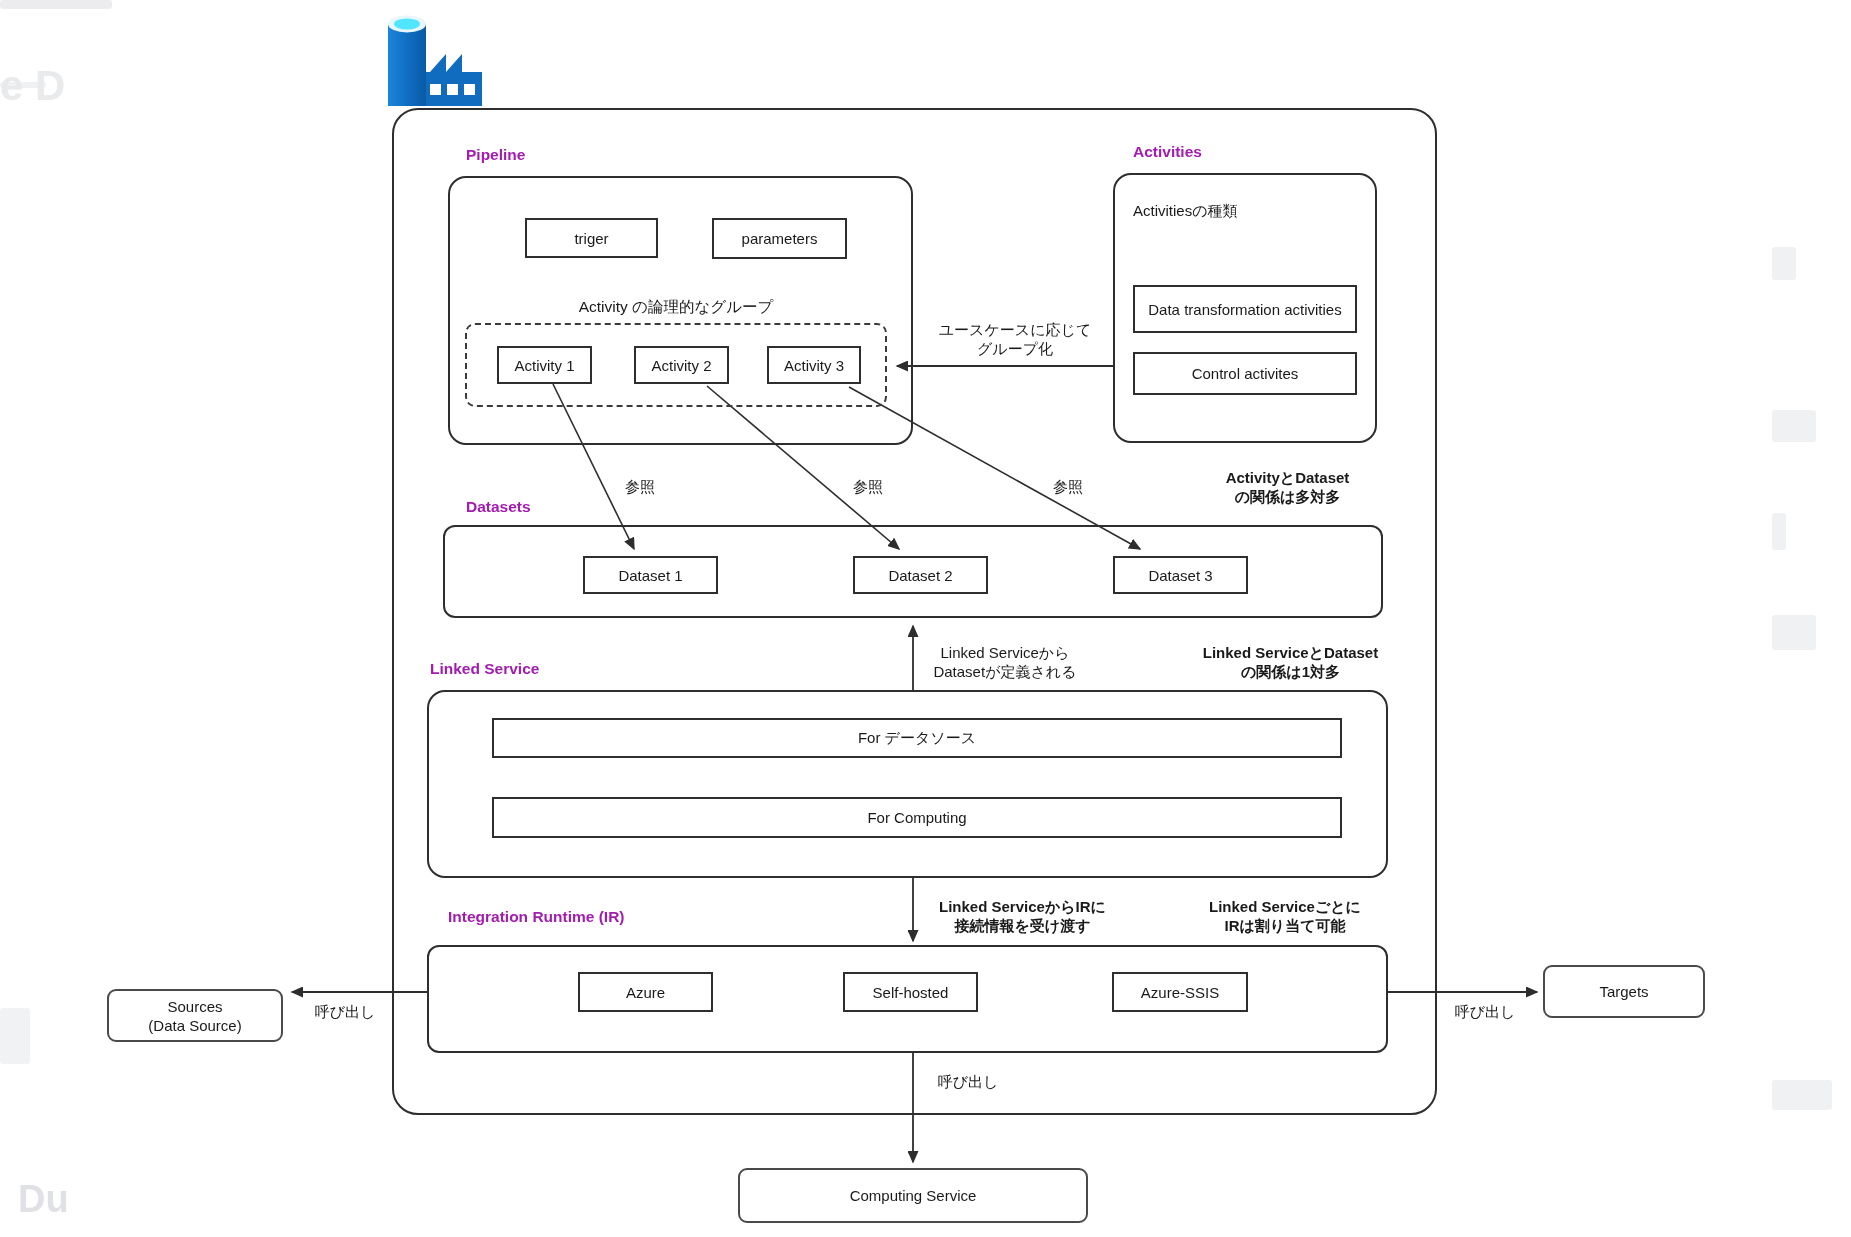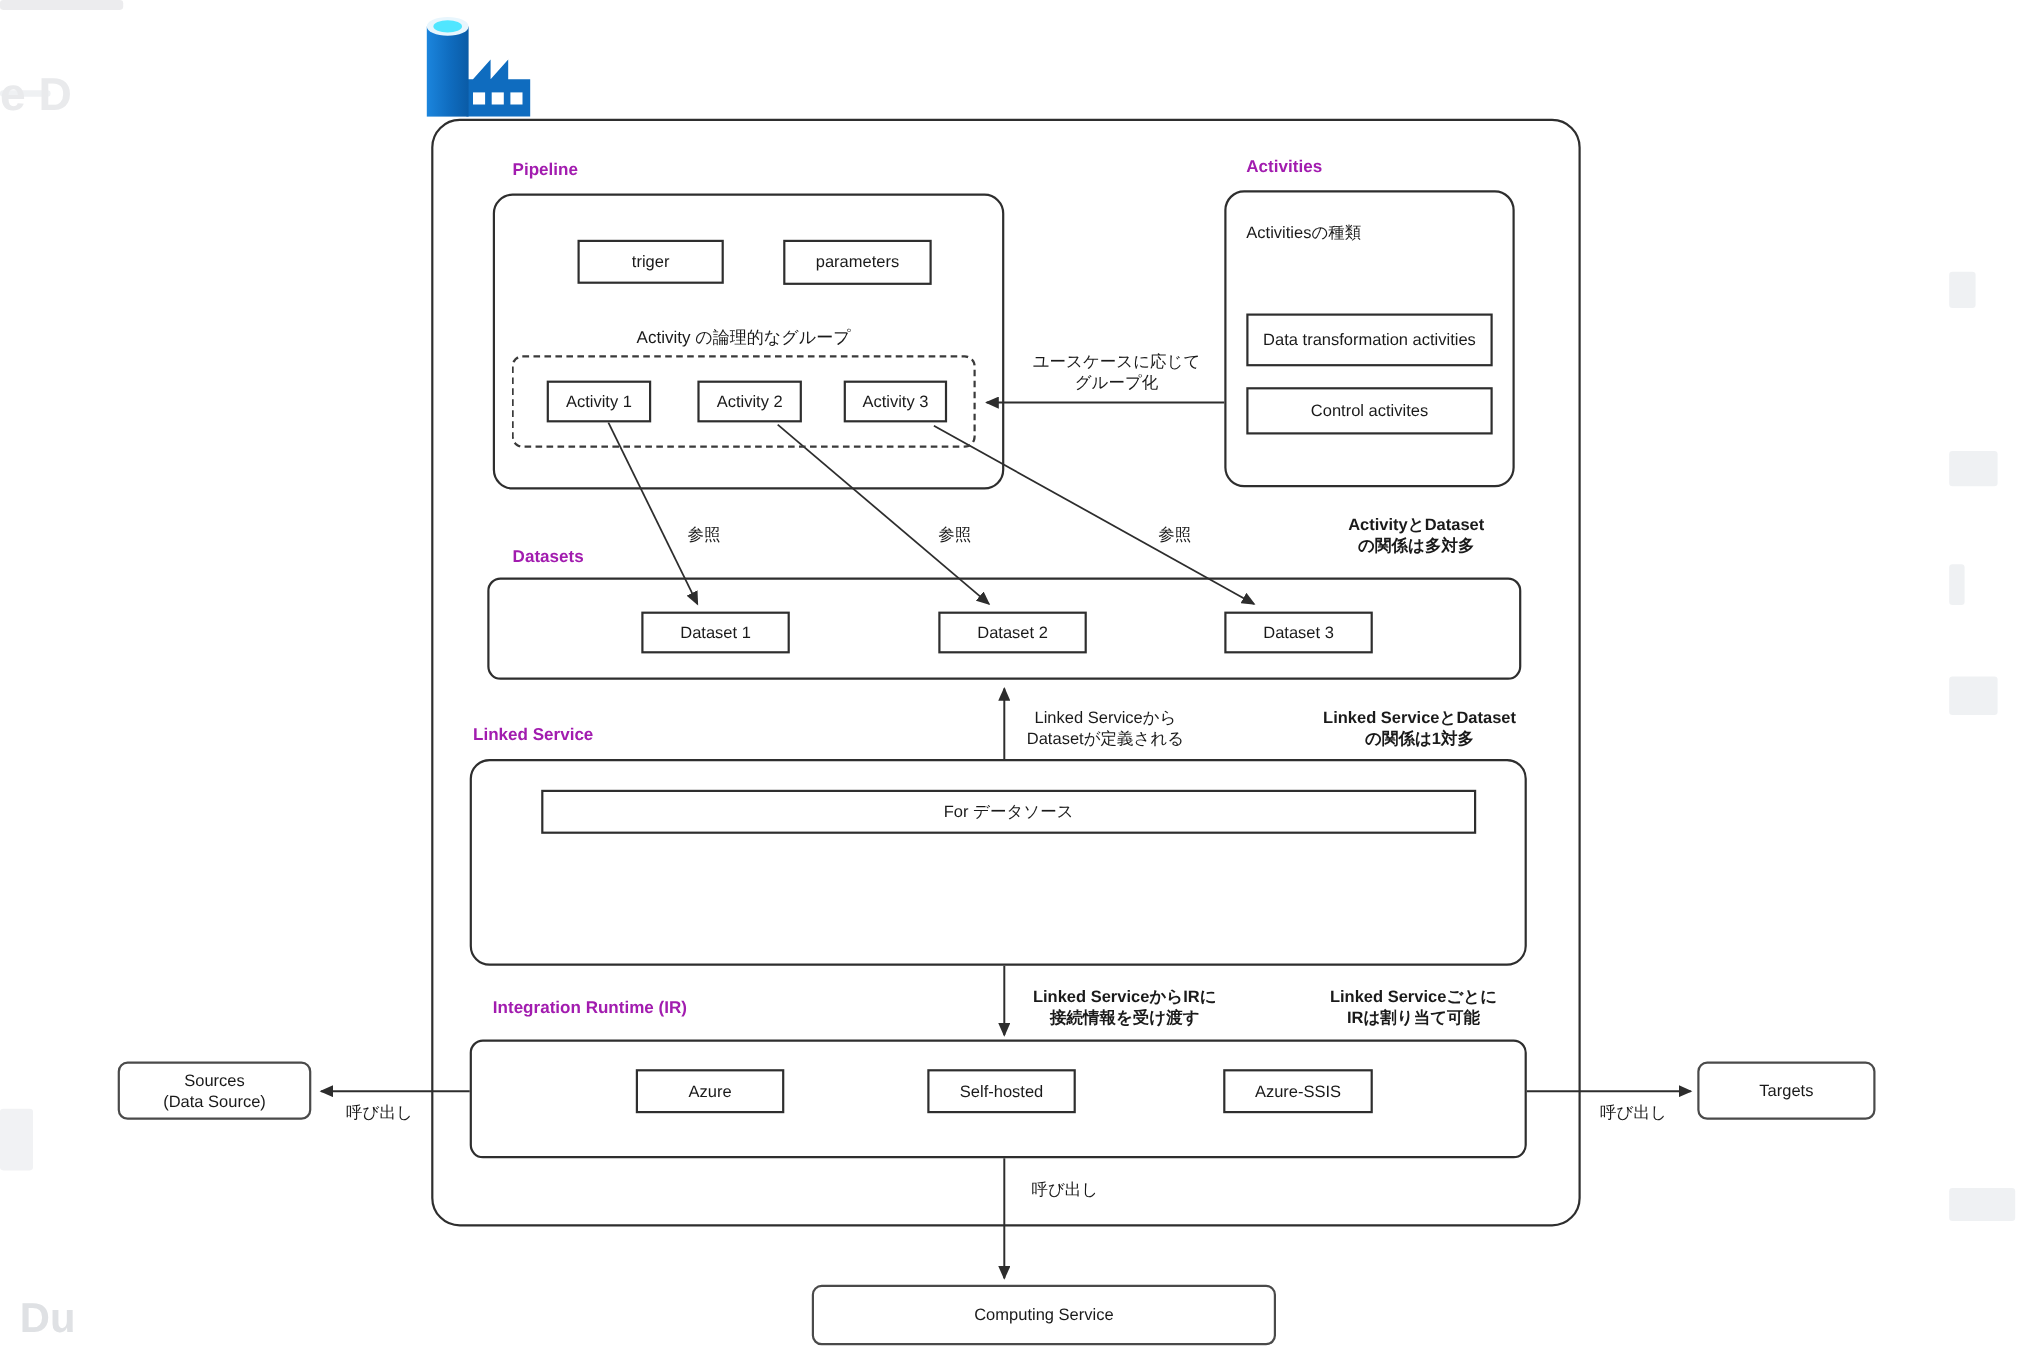--- a/index.html
+++ b/index.html
@@ -115,40 +115,41 @@
     <div>Datasetが定義される</div>
   </div>
   <div class="abs note b" style="left:1193px;top:643px;width:195px;">
     <div>Linked ServiceとDataset</div>
     <div>の関係は1対多</div>
   </div>
 
   <div class="abs red-label" style="left:430px;top:660px;">Linked Service</div>
   <div class="abs container-box" style="left:427px;top:690px;width:961px;height:188px;"></div>
   <div class="abs node" style="left:492px;top:718px;width:850px;height:40px;">For データソース</div>
+  <div class="abs node" style="left:492px;top:797px;width:850px;height:41px;">For Computing</div>
 
   <div class="abs note b" style="left:930px;top:897px;width:185px;">
     <div>Linked ServiceからIRに</div>
     <div>接続情報を受け渡す</div>
   </div>
   <div class="abs note b" style="left:1195px;top:897px;width:180px;">
     <div>Linked Serviceごとに</div>
     <div>IRは割り当て可能</div>
   </div>
 
   <div class="abs red-label" style="left:448px;top:908px;">Integration Runtime (IR)</div>
   <div class="abs soft-box" style="left:427px;top:945px;width:961px;height:108px;"></div>
   <div class="abs node" style="left:578px;top:972px;width:135px;height:40px;">Azure</div>
   <div class="abs node" style="left:843px;top:972px;width:135px;height:40px;">Self-hosted</div>
   <div class="abs node" style="left:1112px;top:972px;width:136px;height:40px;">Azure-SSIS</div>
 
-  <div class="abs rnode" style="left:107px;top:965px;width:176px;height:53px;">
+  <div class="abs rnode" style="left:107px;top:989px;width:176px;height:53px;">
     <div>Sources</div>
     <div>(Data Source)</div>
   </div>
   <div class="abs rnode" style="left:1543px;top:965px;width:162px;height:53px;">Targets</div>
-  <div class="abs rnode" style="left:738px;top:1168px;width:422px;height:55px;">Computing Service</div>
+  <div class="abs rnode" style="left:738px;top:1168px;width:350px;height:55px;">Computing Service</div>
 
   <div class="abs note" style="left:300px;top:1002px;width:90px;">呼び出し</div>
   <div class="abs note" style="left:1445px;top:1002px;width:80px;">呼び出し</div>
   <div class="abs note" style="left:928px;top:1072px;width:80px;">呼び出し</div>
 
 </div>
 
 </body></html>

